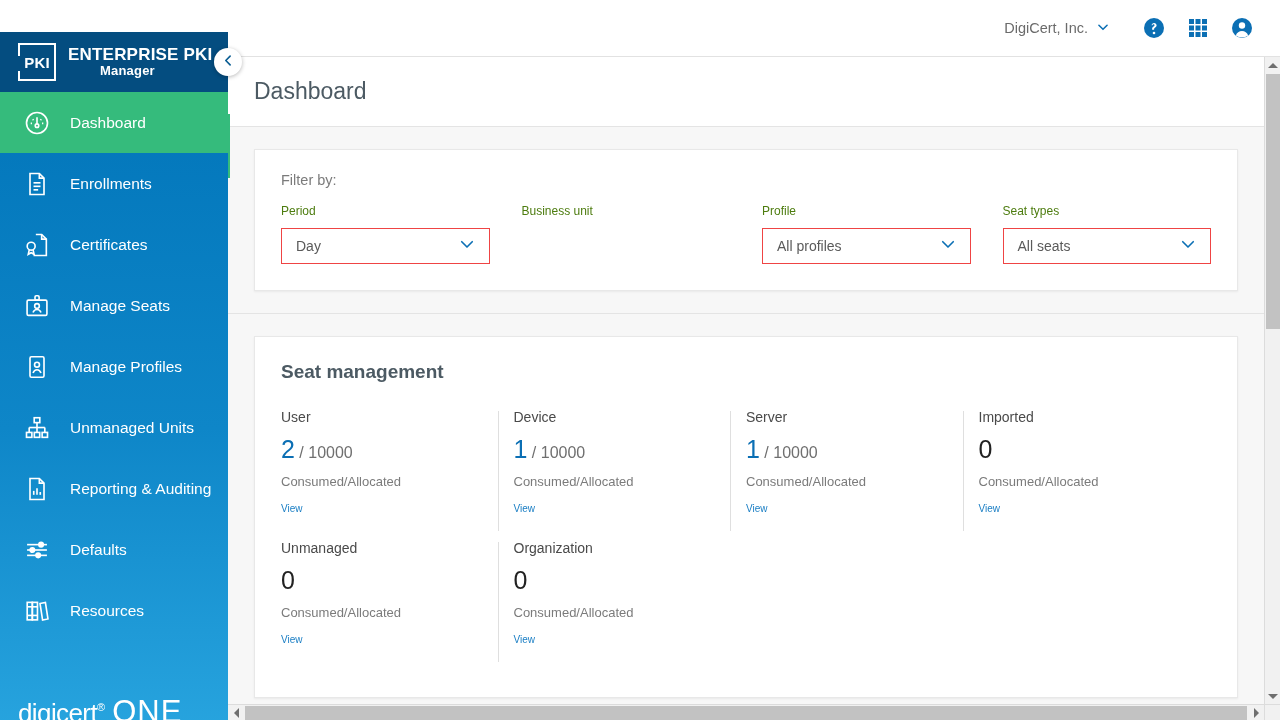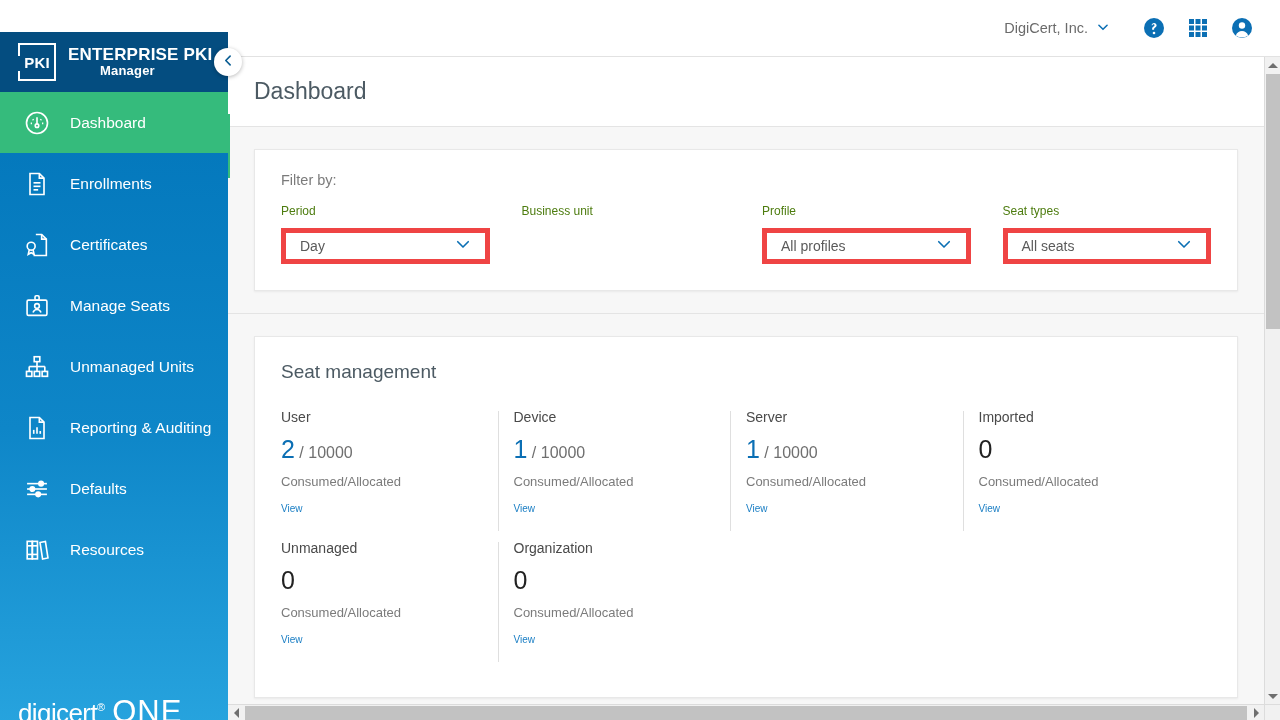--- a/index.html
+++ b/index.html
@@ -103,31 +103,31 @@
     box-shadow: 0 1px 2px rgba(0,0,0,.06);
   }
 
   
   .filter-card { padding: 22px 26px 26px 26px; }
   .filter-by { font-size: 14.5px; color: #7b7b7b; margin-bottom: 16px; }
   .filter-row { display: flex; gap: 32px; }
   .filter-group { width: 211px; }
   .filter-label { font-size: 12px; color: #4d7c0f; margin-bottom: 10px; }
   .select {
-    height: 36px; border: 5px solid #ef4444; background: #ffffff;
+    height: 36px; border: 1px solid #ef4444; background: #ffffff;
     display: flex; align-items: center; justify-content: space-between;
     padding: 0 13px 0 14px; cursor: pointer;
   }
   .select-value { font-size: 14px; color: #5a5a5a; }
   .select .chev { color: #0b6fb4; }
   .divider-row { border-top: 1px solid #e4e4e4; margin: 22px 0 0 0; }
 
   
   .seat-card { padding: 24px 26px 26px 26px; }
-  .seat-title { font-size: 19px; color: #4c5a63; font-weight: 400; margin-bottom: 26px; }
+  .seat-title { font-size: 19px; color: #4c5a63; font-weight: 700; margin-bottom: 26px; }
   .seat-grid { display: flex; flex-wrap: wrap; }
   .seat-cell {
     width: 25%; padding-right: 18px; position: relative;
     padding-bottom: 26px;
   }
   .seat-cell.divided::after {
     content: ""; position: absolute; left: -16px; top: 2px;
     width: 1px; height: 120px; background: #dfdfdf;
   }
   .seat-name { font-size: 14px; color: #4a4a4a; margin-bottom: 12px; }
@@ -245,20 +245,30 @@
           <svg viewBox="0 0 24 24" fill="none" stroke="#ffffff" stroke-width="1.4">
             <rect x="3.5" y="7" width="17" height="13" rx="1.2"></rect>
             <rect x="10.3" y="3.2" width="3.5" height="3.8" rx="1"></rect>
             <circle cx="12" cy="12" r="2"></circle>
             <path d="M8.6 17.6c.6-1.7 1.9-2.6 3.4-2.6s2.8.9 3.4 2.6"></path>
           </svg>
         </span>
         <span class="nav-label">Manage Seats</span>
       </div>
 
+      <div class="nav-item">
+        <span class="nav-icon">
+          <svg viewBox="0 0 24 24" fill="none" stroke="#ffffff" stroke-width="1.4">
+            <rect x="6" y="3.2" width="12" height="17.6" rx="1.2"></rect>
+            <circle cx="12" cy="10" r="2.1"></circle>
+            <path d="M8.6 17.2c.6-1.8 1.9-2.8 3.4-2.8s2.8 1 3.4 2.8"></path>
+          </svg>
+        </span>
+        <span class="nav-label">Manage Profiles</span>
+      </div>
 
       <div class="nav-item">
         <span class="nav-icon">
           <svg viewBox="0 0 24 24" fill="none" stroke="#ffffff" stroke-width="1.4">
             <rect x="9.6" y="3.2" width="4.8" height="4.2"></rect>
             <rect x="3" y="15.8" width="4.6" height="4.2"></rect>
             <rect x="9.7" y="15.8" width="4.6" height="4.2"></rect>
             <rect x="16.4" y="15.8" width="4.6" height="4.2"></rect>
             <line x1="12" y1="7.4" x2="12" y2="11.6"></line>
             <line x1="5.3" y1="11.6" x2="18.7" y2="11.6"></line>

